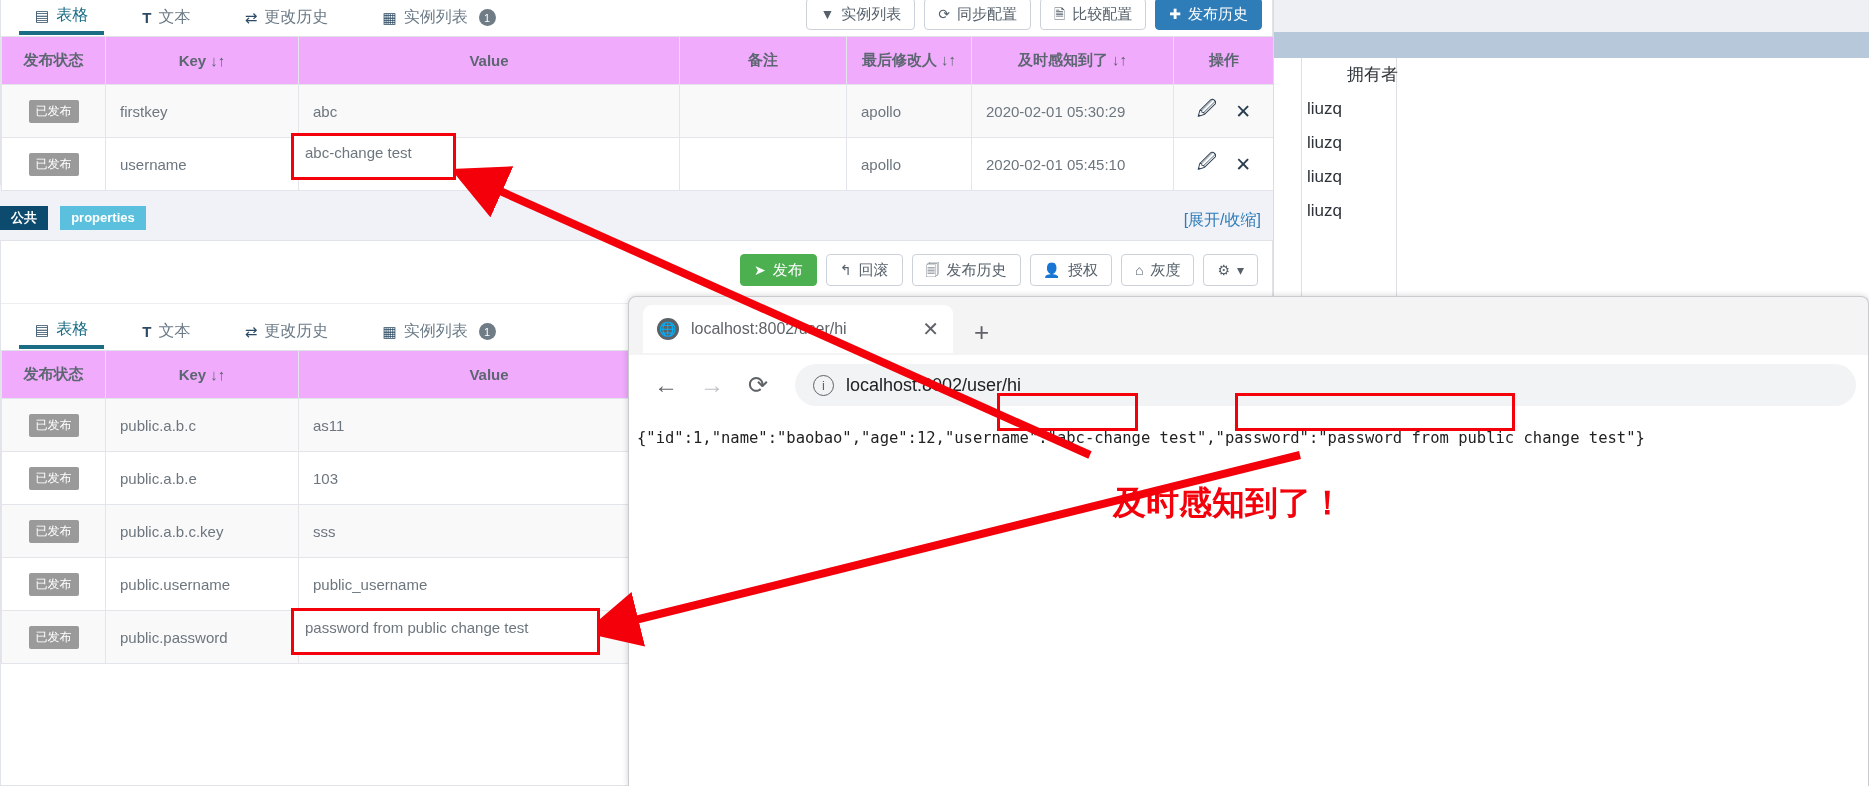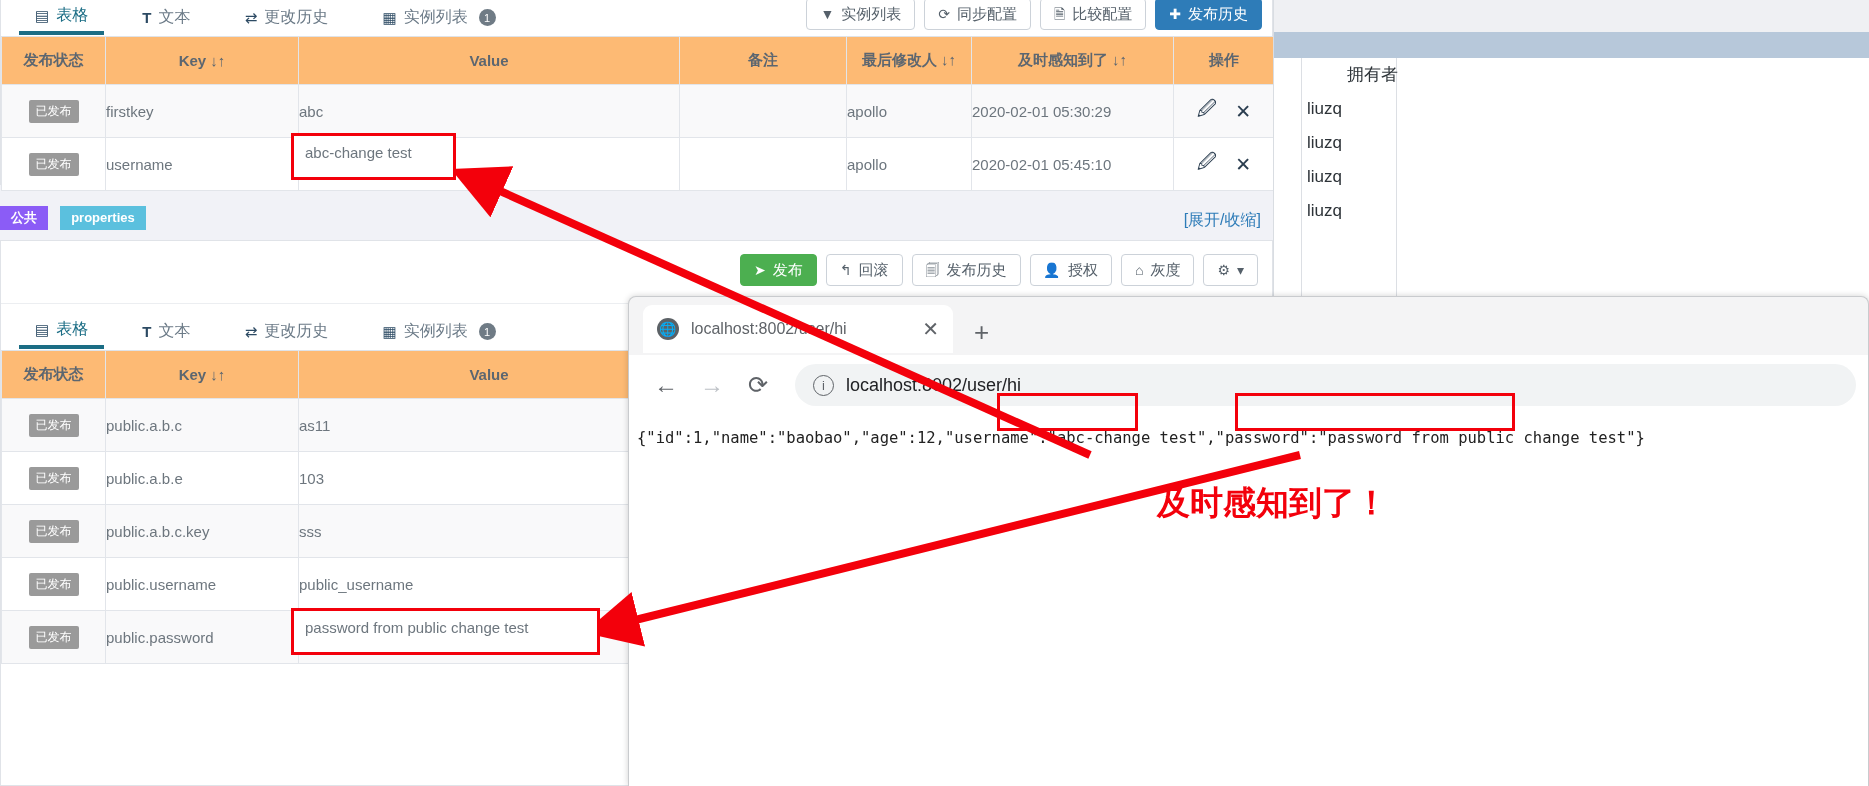--- a/index.html
+++ b/index.html
@@ -53,39 +53,39 @@
   }
   .btn.primary{background:#2e7cb8;border-color:#2e7cb8;color:#fff;}
   .btn.green{background:#4caf50;border-color:#4caf50;color:#fff;}
   .btn .ic{font-size:14px;line-height:1;display:inline-block;}
 
   
   table.cfg{width:100%;border-collapse:collapse;table-layout:fixed;}
   table.cfg th{
     font-size:15px;color:#5c6670;font-weight:bold;
     height:45px;border:1px solid #e2e5ea;border-top:none;
-    text-align:center;background:#fdba74;
+    text-align:center;background:#f0abfc;
   }
   table.cfg td{
     height:52px;border:1px solid #e2e5ea;
-    font-size:15px;color:#6d767e;padding:0 0;
+    font-size:15px;color:#6d767e;padding:0 14px;
     background:#f9f9fa;vertical-align:middle;
   }
   table.cfg tr.alt td{background:#ffffff;}
   td.ctr{text-align:center;padding:0;}
   .status-chip{
     display:inline-block;background:#9a9a9a;color:#fff;font-size:12px;
     padding:3px 7px;border-radius:2px;letter-spacing:0;
   }
   .act-ic{display:inline-block;margin:0 7px;color:#2b3e50;font-size:19px;cursor:pointer;vertical-align:middle;}
 
   
   .ns-tags{position:absolute;left:0;top:206px;width:1273px;height:34px;}
   .tag{display:inline-block;height:24px;line-height:24px;padding:0 11px;color:#fff;font-size:13px;font-weight:bold;vertical-align:top;}
-  .tag.pub{background:#8b5cf6;}
+  .tag.pub{background:#0c4a6e;}
   .tag.props{background:#5bc0de;font-weight:bold;margin-left:8px;}
   .expand-link{position:absolute;right:12px;top:4px;font-size:16px;color:#2e7cb8;cursor:pointer;}
 
   .panelB{
     position:absolute;left:0;top:240px;width:1273px;height:546px;
     background:#fff;border:1px solid #e0e3e8;box-sizing:border-box;
   }
   .ns-head{height:62px;border-bottom:1px solid #eceef1;position:relative;}
   .ns-title{position:absolute;left:22px;top:14px;font-size:25px;color:#7b848c;}
   .toolbar-ns{position:absolute;right:14px;top:13px;display:flex;gap:9px;align-items:center;}
@@ -423,15 +423,15 @@
 
   <div class="redbox" style="left:291px;top:133px;width:165px;height:47px;background:#ffffff;"></div>
   <div style="position:absolute;left:305px;top:144px;font-size:15px;color:#6d767e;">abc-change test</div>
 
   <div class="redbox" style="left:291px;top:608px;width:309px;height:47px;background:#ffffff;"></div>
   <div style="position:absolute;left:305px;top:619px;font-size:15px;color:#6d767e;">password from public change test</div>
 
   <div class="redbox" style="left:997px;top:393px;width:141px;height:38px;"></div>
   <div class="redbox" style="left:1235px;top:393px;width:280px;height:38px;"></div>
 
-  <div class="redtext" style="left:1113px;top:481px;margin-left:44px;">及时感知到了！</div>
+  <div class="redtext" style="left:1113px;top:481px;">及时感知到了！</div>
 
 </div>
 
 </body></html>

